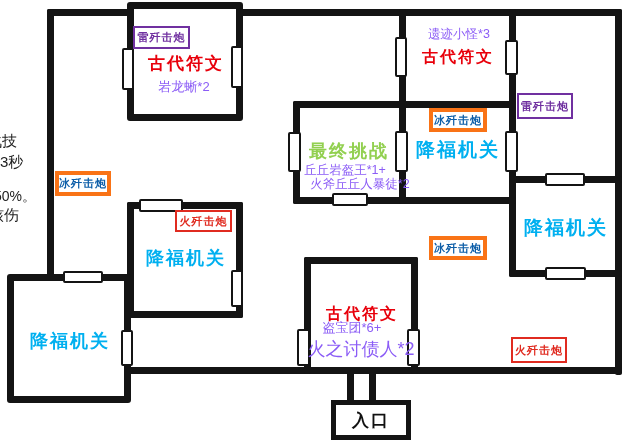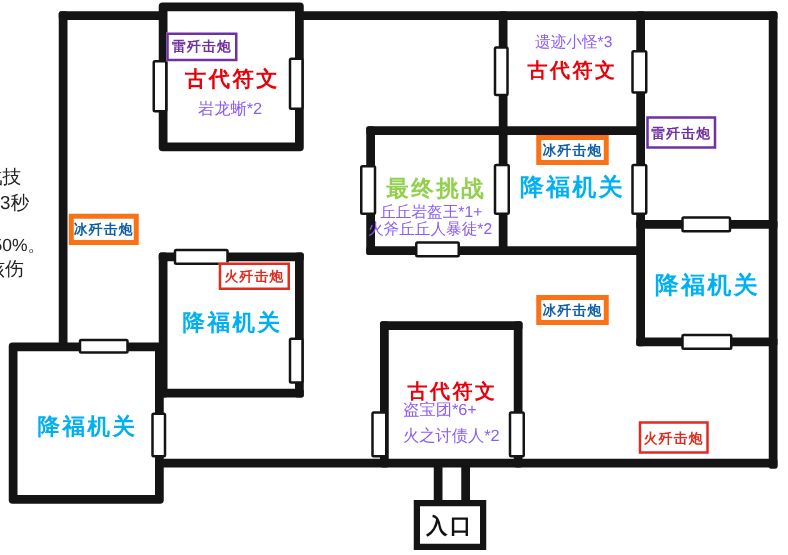--- a/index.html
+++ b/index.html
@@ -94,35 +94,35 @@
   <div class="badge red" style="left:511px;top:337px;width:56px;height:26px;">火歼击炮</div>
 
   <div class="lbl t-red" style="left:186px;top:63px;">古代符文</div>
   <div class="lbl t-black" style="left:184px;top:87px;">岩龙蜥*2</div>
 
   <div class="lbl t-black" style="left:459px;top:34px;font-size:12.5px;">遗迹小怪*3</div>
   <div class="lbl t-red small" style="left:458px;top:57px;">古代符文</div>
 
   <div class="lbl t-green" style="left:349px;top:151px;">最终挑战</div>
   <div class="lbl t-black bold" style="left:345px;top:170px;">丘丘岩盔王*1+</div>
-  <div class="lbl t-black bold" style="left:344px;top:184px;text-align:right;">火斧丘丘人暴徒*2</div>
+  <div class="lbl t-black bold" style="left:360px;top:184px;text-align:right;">火斧丘丘人暴徒*2</div>
 
   <div class="lbl t-cyan" style="left:458px;top:150px;">降福机关</div>
 
   <div class="lbl t-cyan" style="left:566px;top:228px;">降福机关</div>
 
   <div class="lbl t-cyan small" style="left:186px;top:258px;">降福机关</div>
 
   <div class="lbl t-cyan small" style="left:70px;top:341px;">降福机关</div>
 
   <div class="lbl t-red small" style="left:362px;top:314px;">古代符文</div>
   <div class="lbl t-black bold" style="left:352px;top:328px;font-size:13px;">盗宝团*6+</div>
-  <div class="lbl t-black bold" style="left:361px;top:349px;font-size:13px;">火之讨债人*2</div>
+  <div class="lbl t-black bold" style="left:361px;top:349px;font-size:18px;">火之讨债人*2</div>
 
-  <div class="entrance-box" style="left:331px;top:400px;width:58px;height:40px;">
+  <div class="entrance-box" style="left:331px;top:400px;width:80px;height:40px;">
     <span>入口</span>
   </div>
 
   <div class="edge-frag" style="left:-13px;top:132px;">战技</div>
   <div class="edge-frag" style="left:0px;top:153px;">3秒</div>
   <div class="edge-frag" style="left:-6px;top:188px;font-size:14px;">50%。</div>
   <div class="edge-frag" style="left:-11px;top:206px;">核伤</div>
 
 </div>
 

